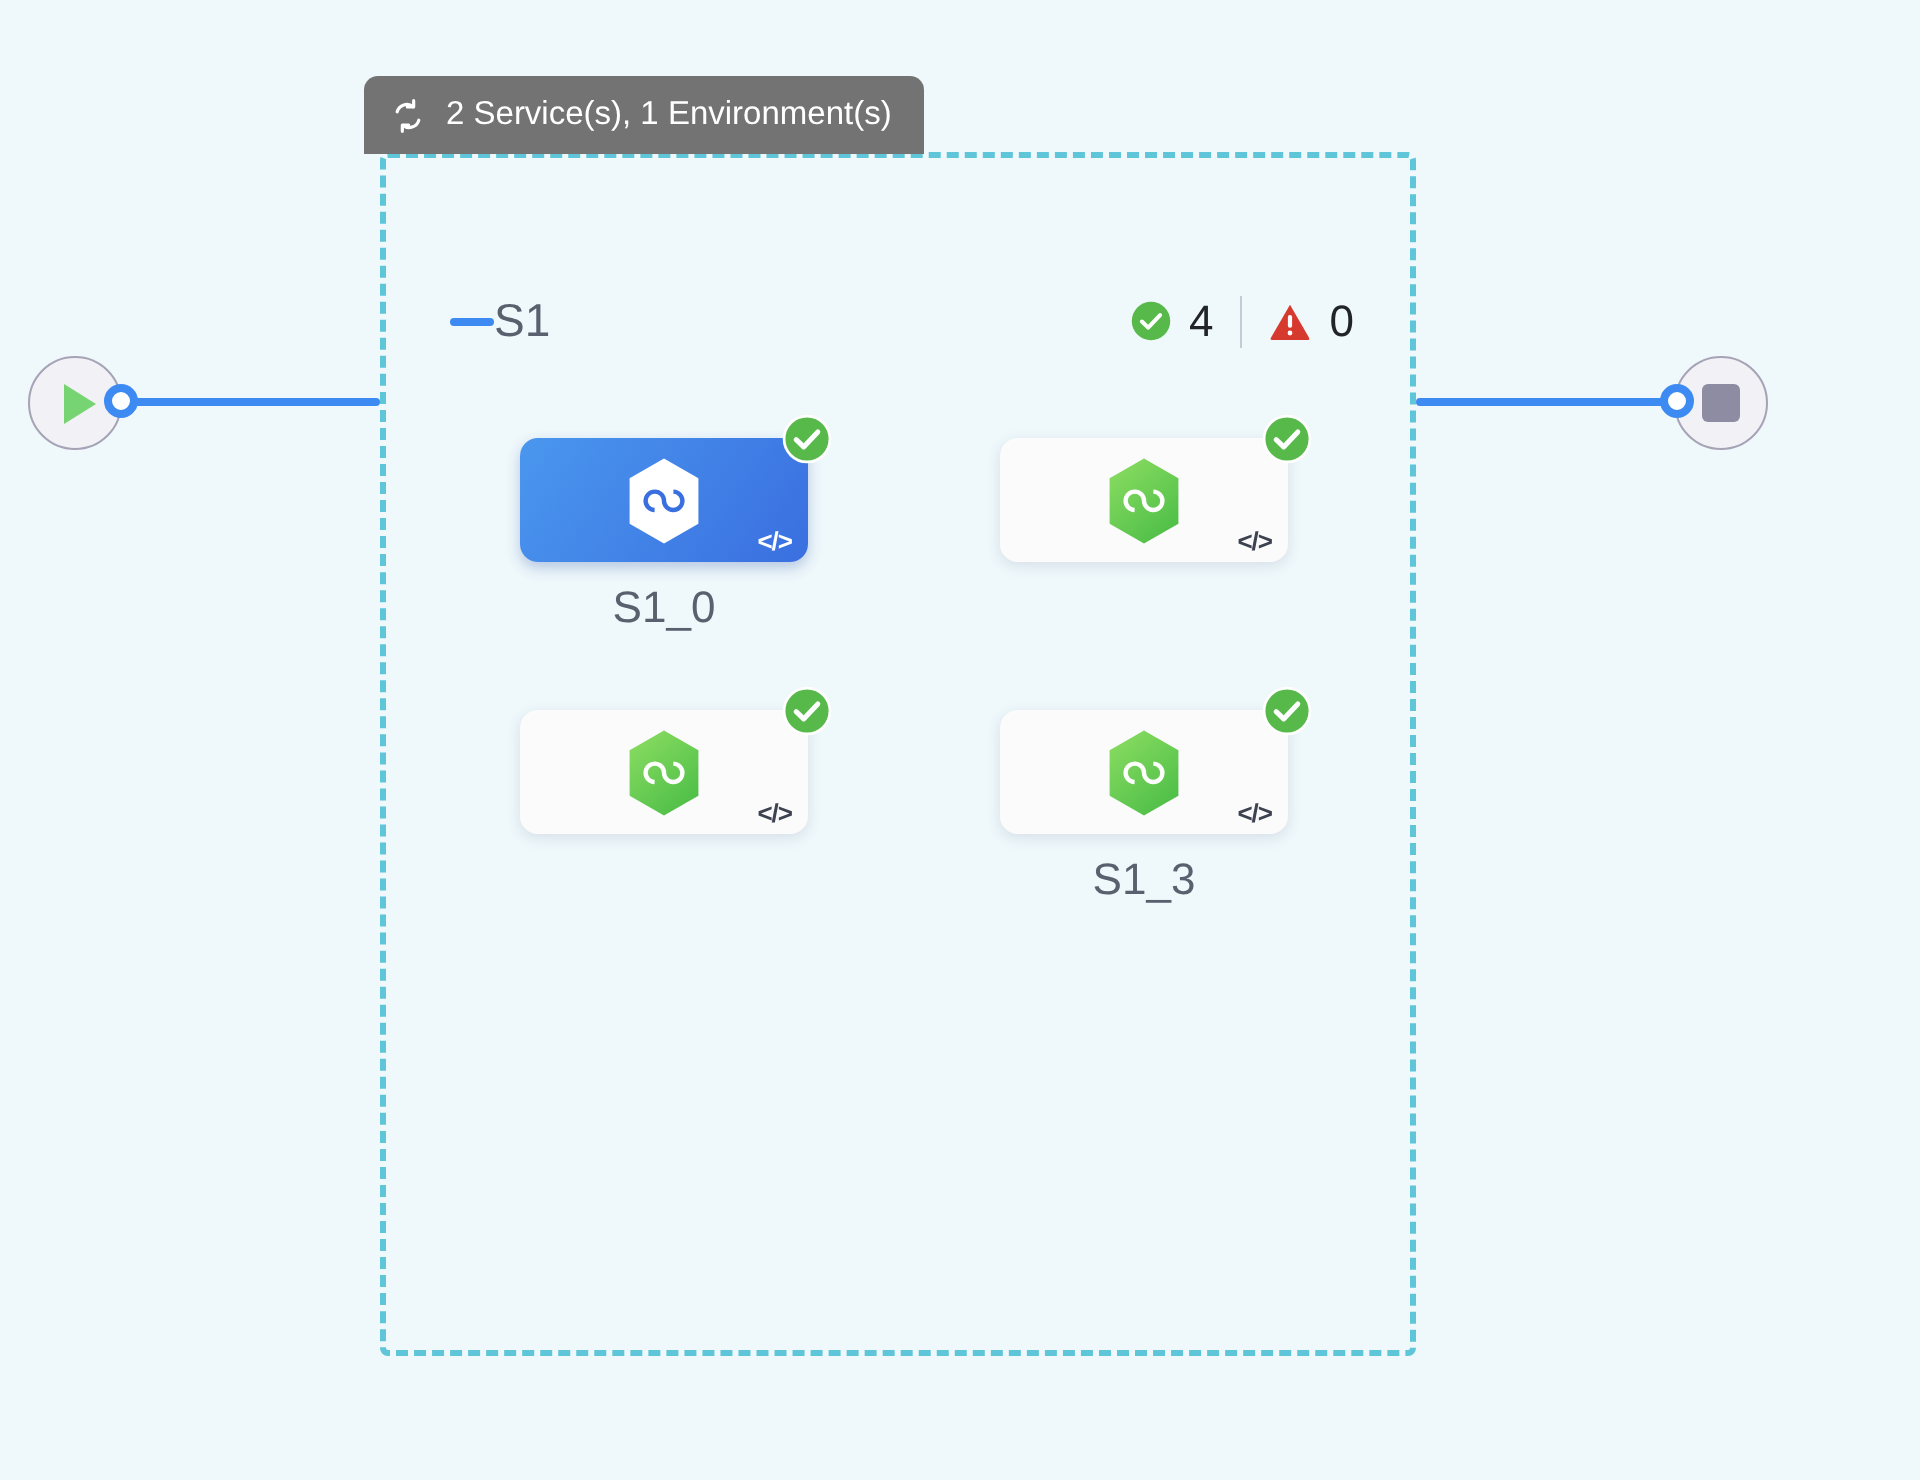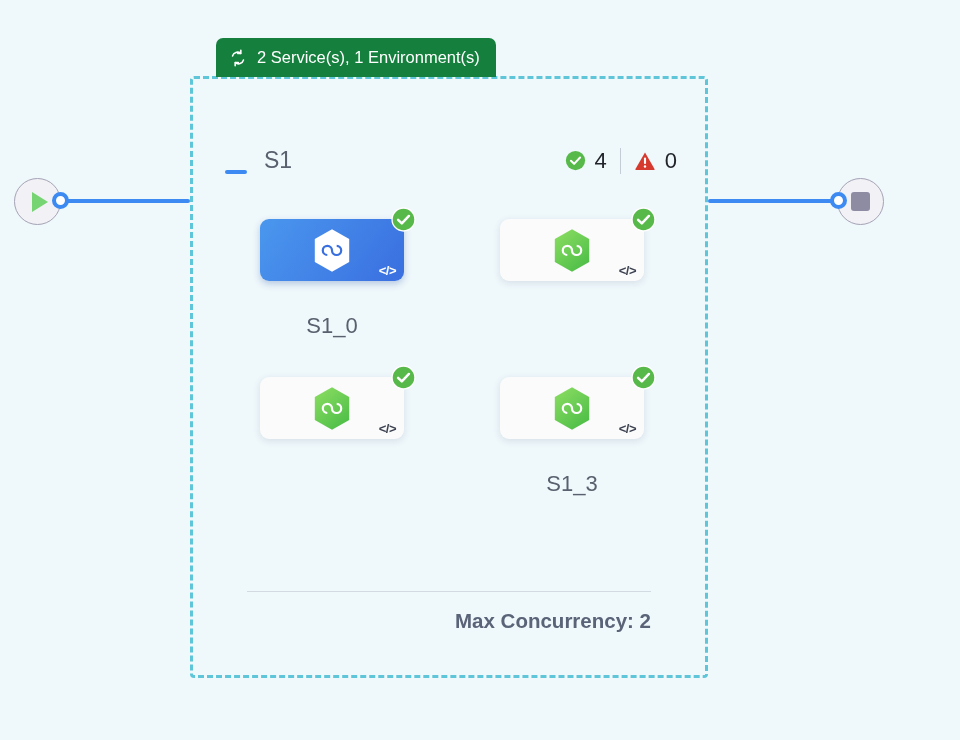--- a/index.html
+++ b/index.html
@@ -81,28 +81,27 @@
     top: 38px;
     width: 518px;
     height: 640px;
   }
   .group-tab {
     position: absolute;
     left: -8px;
     top: 0;
     height: 39px;
     padding: 0 16px 0 12px;
-    background: #15803d;
+    background: #737373;
     border-radius: 7px 7px 0 0;
     display: flex;
     align-items: center;
     gap: 9px;
     box-sizing: border-box;
     z-index: 3;
-    margin-left: 34px;
   }
   .group-tab-label {
     color: #ffffff;
     font-size: 16.5px;
     font-weight: 400;
     white-space: nowrap;
   }
   .loop-icon { width: 20px; height: 20px; display: block; }
 
   .group-body {
@@ -122,22 +121,21 @@
     position: absolute;
     left: 32px;
     right: 28px;
     top: 68px;
     display: flex;
     align-items: center;
     justify-content: space-between;
   }
   .section-left {
     display: flex;
-    align-items: flex-end;
-    gap: 17px;
+    align-items: center;
   }
   .collapse-icon {
     width: 22px;
     height: 4px;
     background: #3d8bf2;
     border-radius: 2px;
     display: block;
   }
   .section-title {
     font-size: 23px;
@@ -221,21 +219,21 @@
     position: absolute;
     right: -12px;
     top: -12px;
     width: 25px;
     height: 25px;
   }
   .check-badge svg { width: 25px; height: 25px; display: block; }
 
   .node-label {
     text-align: center;
-    margin-top: 32px;
+    margin-top: 10px;
     font-size: 22px;
     color: #59606e;
     font-weight: 400;
   }
 
   
   .group-footer {
     position: absolute;
     left: 54px;
     right: 54px;
@@ -417,20 +415,16 @@
                 </svg>
               </span>
             </div>
             <div class="node-label">S1_3</div>
           </div>
 
         </div>
 
       </div>
 
-      <div class="group-footer">
-        <div class="footer-divider"></div>
-        <div class="footer-text">Max Concurrency: 2</div>
-      </div>
 
     </div>
   </div>
 </div>
 
 </body></html>

